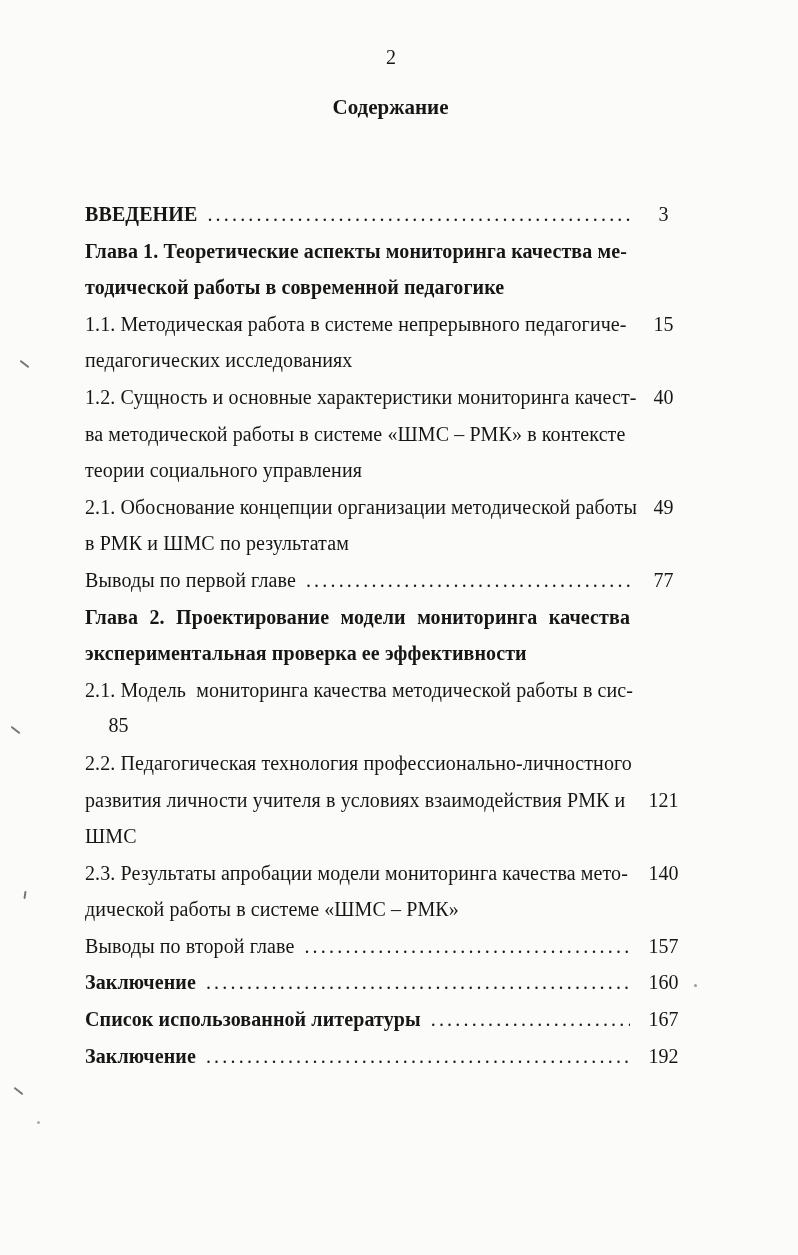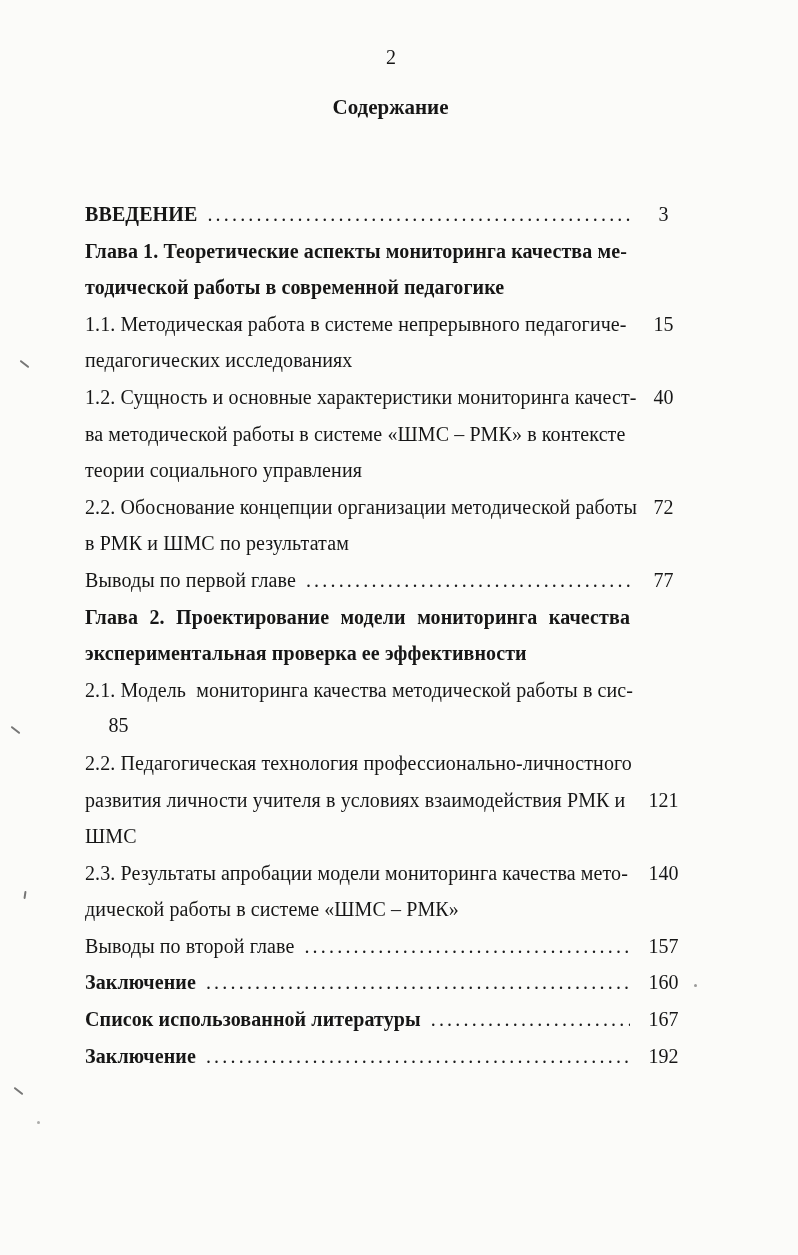--- a/index.html
+++ b/index.html
@@ -169,24 +169,24 @@
   <div class="row">
     <div class="text-area">
       <span class="text">теории социального управления</span>
       <span class="leader"></span>
     </div>
     <span class="pageno"></span>
   </div>
 
   <div class="row">
     <div class="text-area">
-      <span class="text">2.2. Обоснование концепции организации методической работы</span>
-      <span class="leader"></span>
-    </div>
-    <span class="pageno">72</span>
+      <span class="text">2.1. Обоснование концепции организации методической работы</span>
+      <span class="leader"></span>
+    </div>
+    <span class="pageno">49</span>
   </div>
 
   <div class="row">
     <div class="text-area">
       <span class="text">в РМК и ШМС по результатам</span>
       <span class="leader"></span>
     </div>
     <span class="pageno"></span>
   </div>
 

